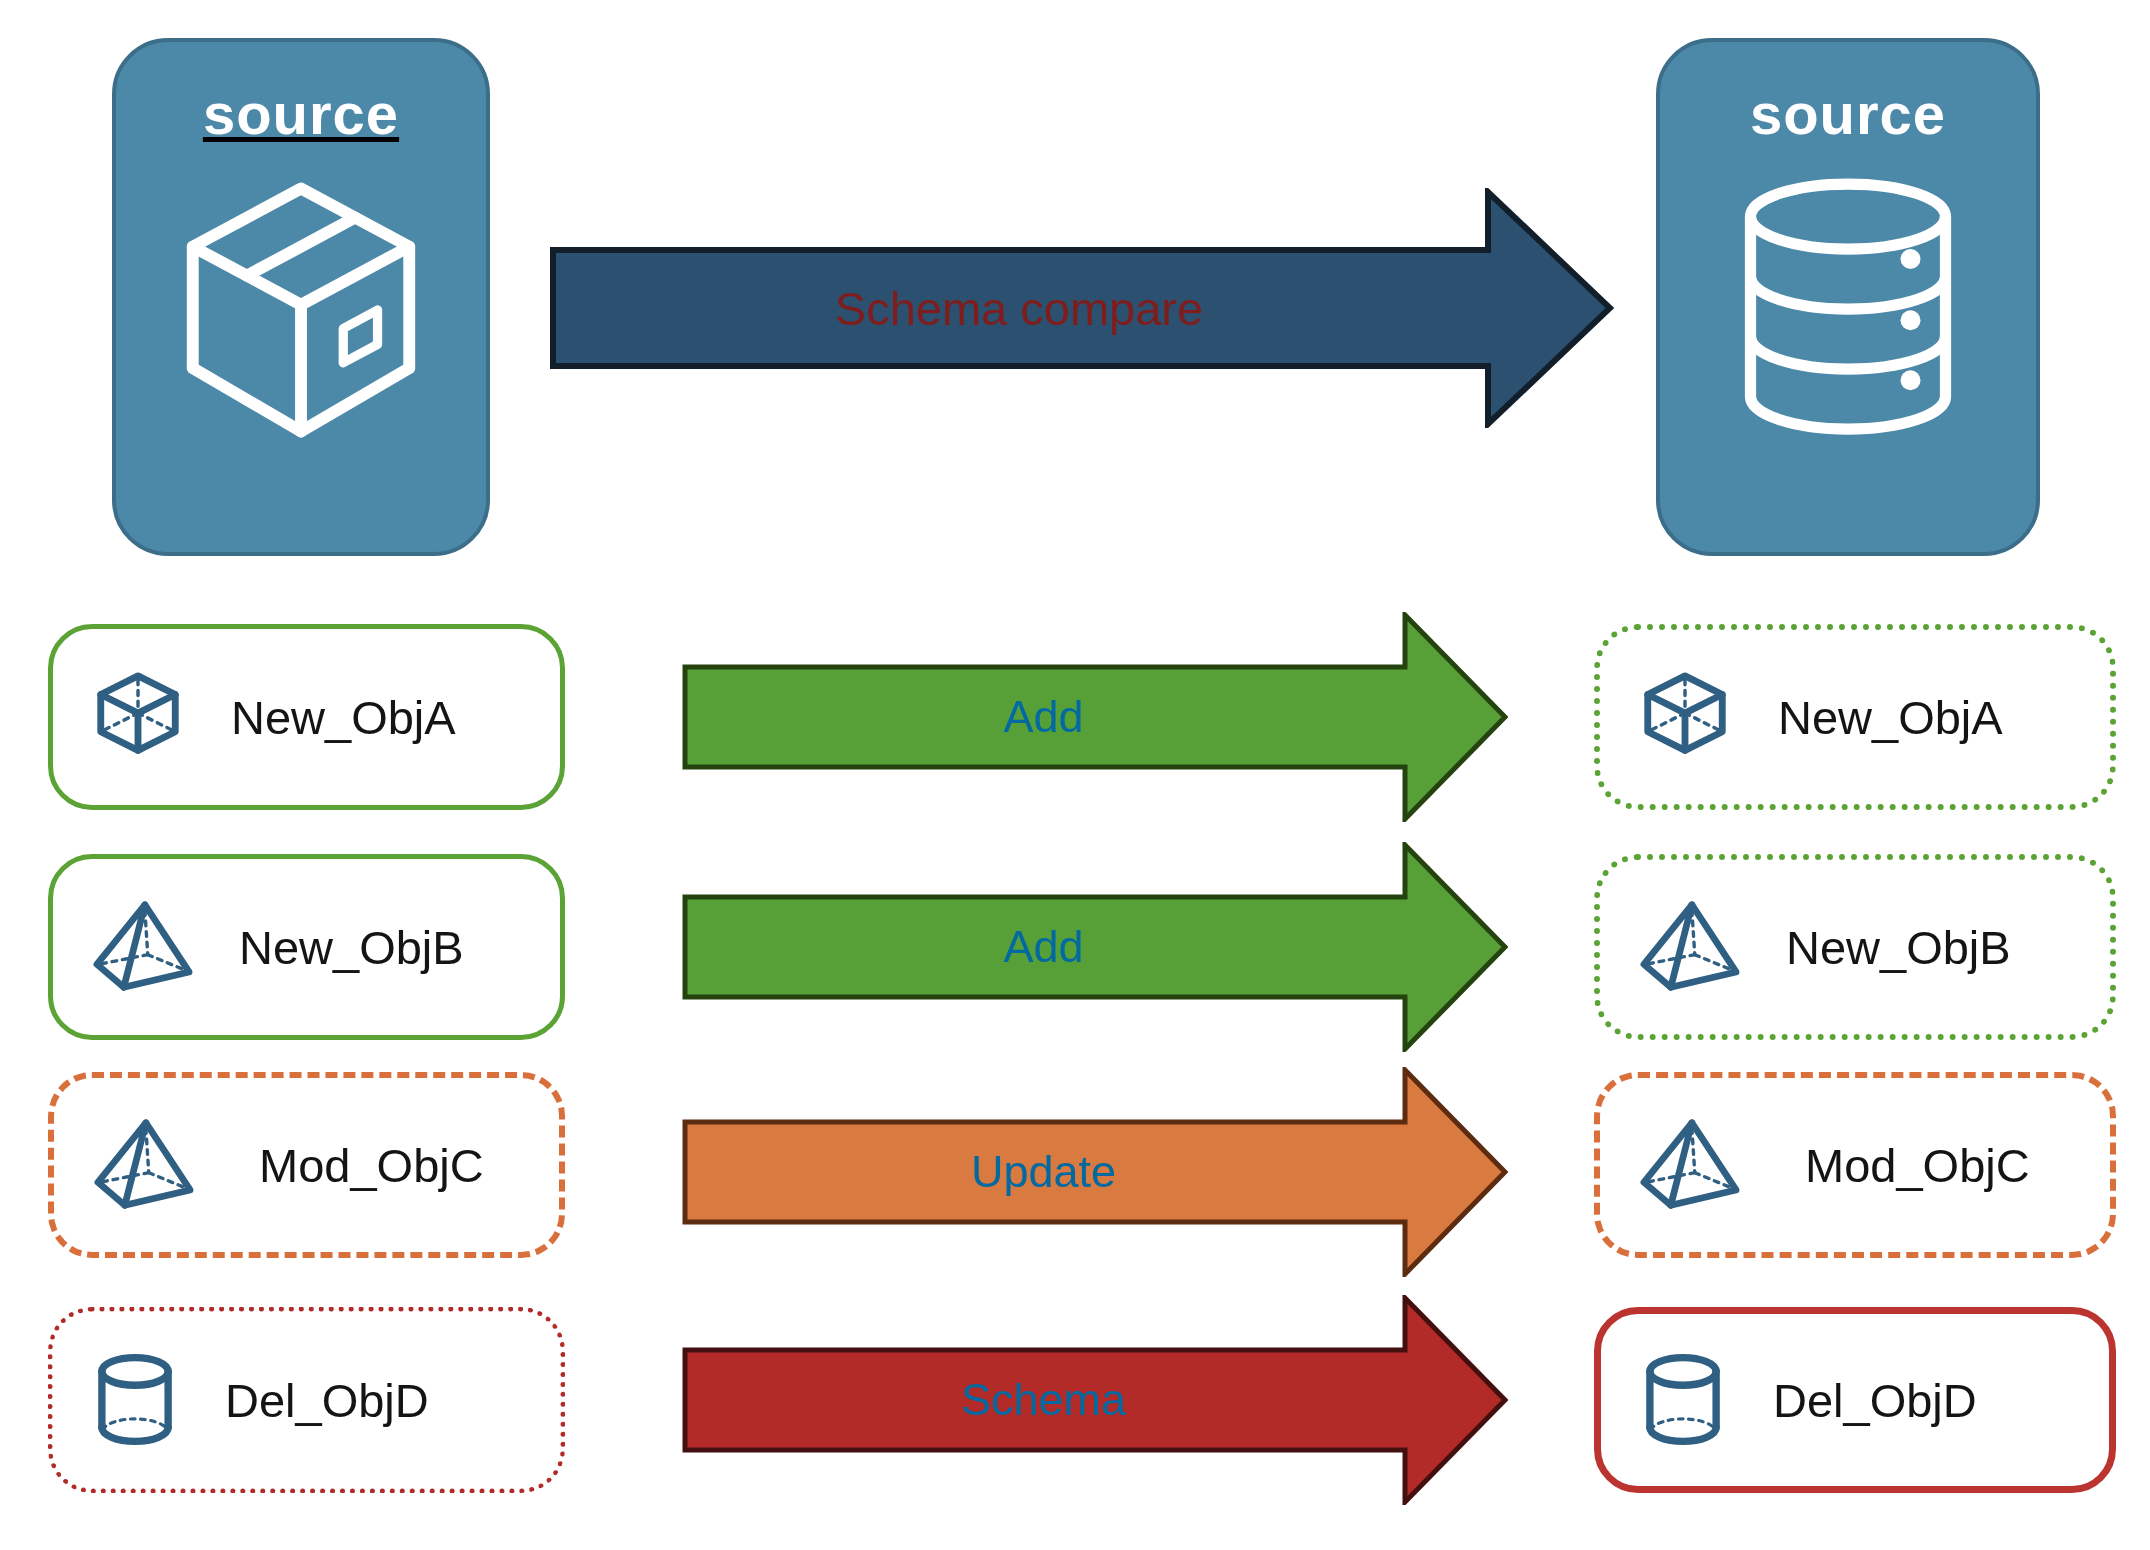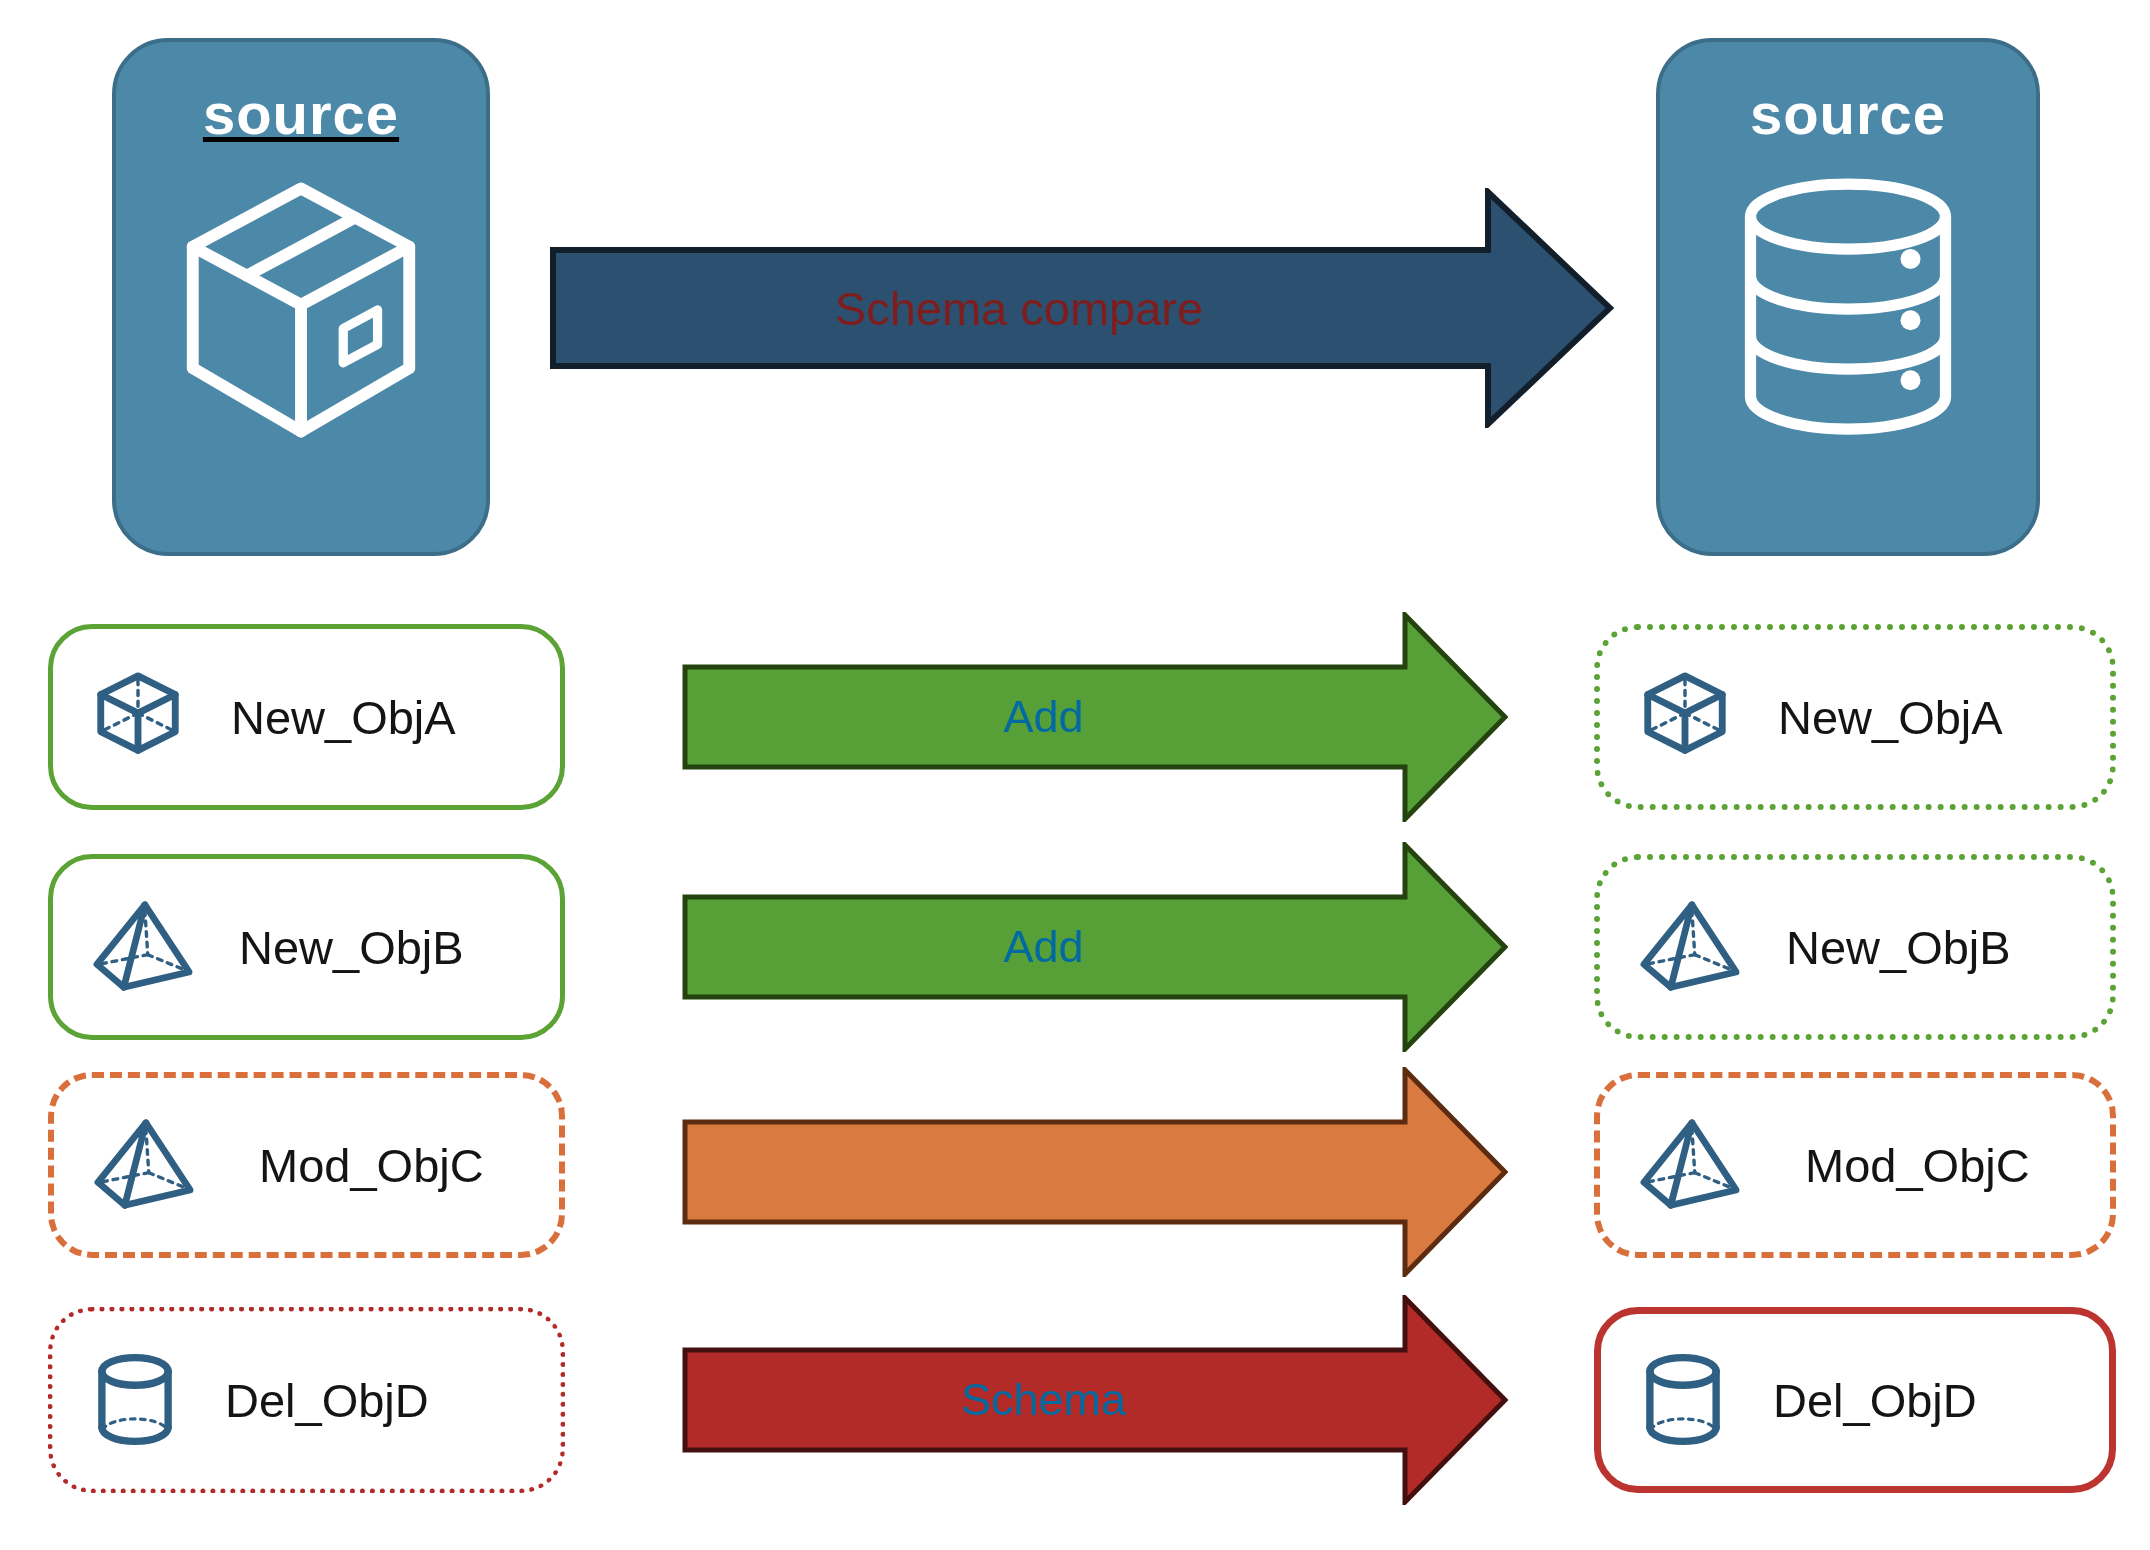--- a/index.html
+++ b/index.html
@@ -183,20 +183,21 @@
           <path d="M61 58 L102 75"></path>
         </g>
       </g>
     </svg>
     <span class="obj-label">Mod_ObjC</span>
   </div>
   <div class="arrow-row arrow-r3">
     <svg width="826" height="210" viewBox="0 0 826 210">
       <polygon class="poly-update" points="3,55 723,55 723,3 823,105 723,207 723,155 3,155"></polygon>
     </svg>
+    <span class="arrow-label">Update</span>
   </div>
   <div class="obj col-right row3 b-orange-dashed">
     <svg class="obj-icon" width="106" height="96" viewBox="0 0 110 100">
       <g fill="none" stroke="#2f5f82" stroke-linejoin="round" stroke-linecap="round">
         <g stroke-width="7">
           <path d="M58 6 L8 68 L36 92 Z"></path>
           <path d="M36 92 L104 76 L58 6"></path>
         </g>
         <g stroke-width="3.5" stroke-dasharray="5 6">
           <path d="M58 12 L61 58"></path>

